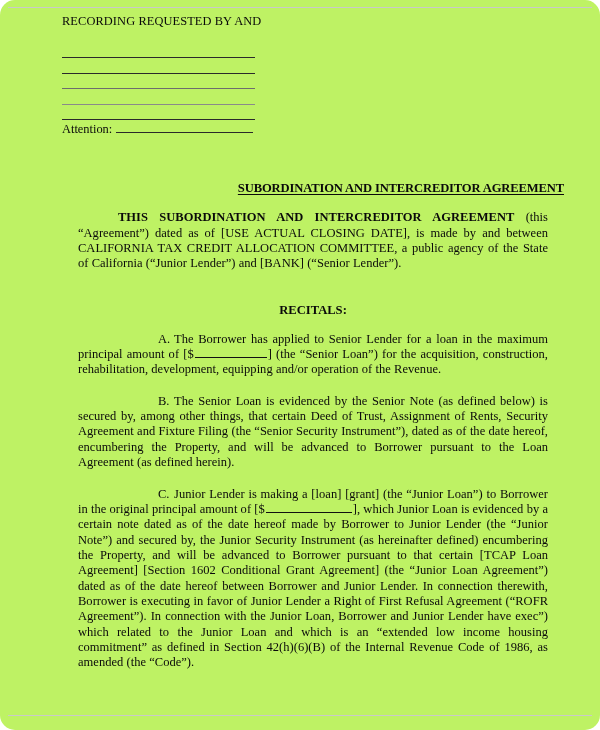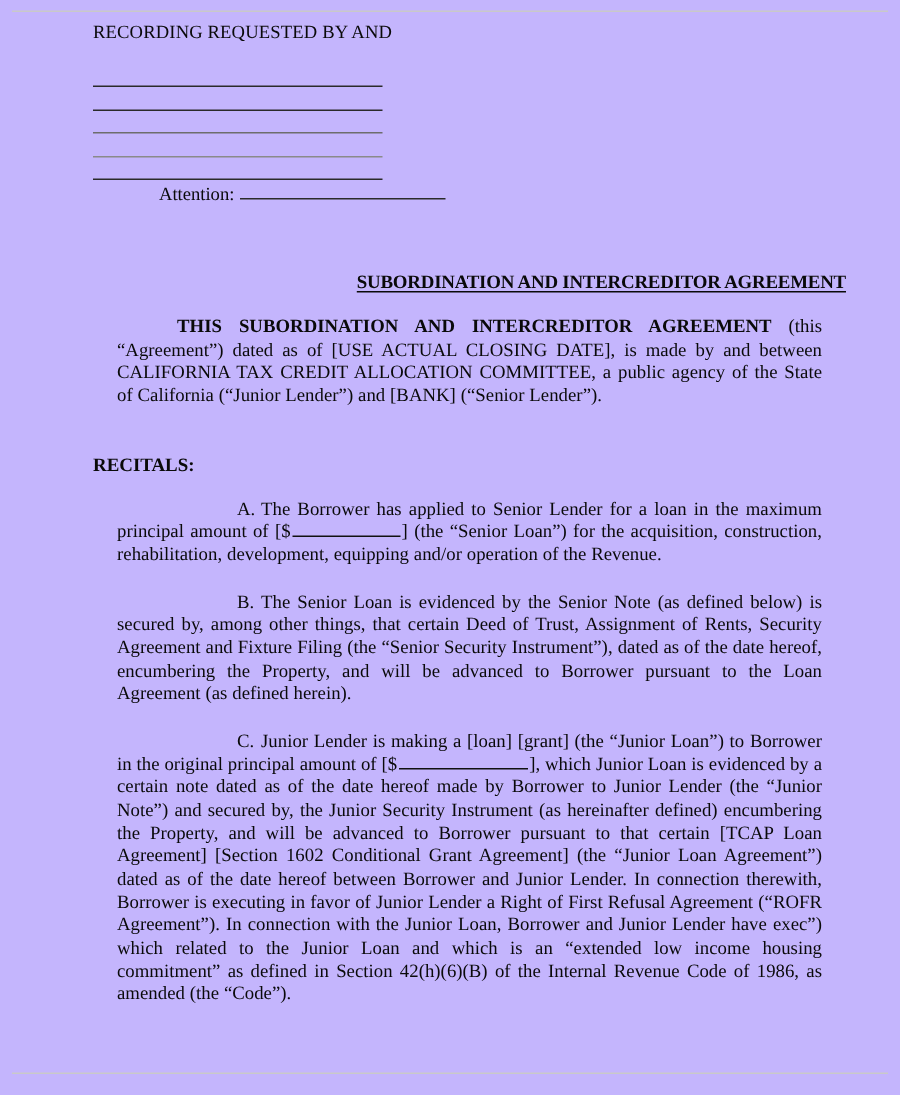--- a/index.html
+++ b/index.html
@@ -4,24 +4,25 @@
 <style>
   html, body {
     margin: 0;
     padding: 0;
     background: #ffffff;
   }
   #page {
     position: relative;
     width: 600px;
     height: 730px;
-    background: #c4b5fd;
+    background: #bef264;
     font-family: "Liberation Serif", "DejaVu Serif", serif;
     color: #0a0a0a;
     overflow: hidden;
+    border-radius: 15px;
   }
   .page-rule {
     position: absolute;
     left: 8px;
     width: 584px;
     height: 1px;
     background: #c9c9c9;
   }
   .page-rule.top { top: 7px; }
   .page-rule.bottom { top: 715px; }
@@ -54,21 +55,21 @@
   .blank-line.faint { border-bottom-color: #6d6d6d; }
   .blank-line.faint2 { border-bottom-color: #8a8a8a; }
 
   .attention-row {
     display: flex;
     align-items: baseline;
     font-size: 12.4px;
     line-height: 15px;
     margin-top: 1px;
   }
-  .attention-row .att-label { white-space: pre; margin-left: 44px; }
+  .attention-row .att-label { white-space: pre; }
   .attention-row .att-rule {
     flex: 0 0 auto;
     width: 137px;
     margin-left: 4px;
     border-bottom: 1px solid #2a2a2a;
     height: 11px;
   }
 
   
   .doc-title {
@@ -94,20 +95,21 @@
     word-spacing: 0.1px;
   }
   p.body.indent {
     text-indent: 40px;
   }
   .gap-para { margin-top: 14px !important; }
   .lead-caps { font-weight: bold; }
 
   .recitals-head {
     margin-top: 31px;
+    text-align: center;
     font-weight: bold;
     font-size: 12.6px;
   }
 
   .item-letter {
     display: inline-block;
     width: 56px;
   }
   .fill-line {
     display: inline-block;

